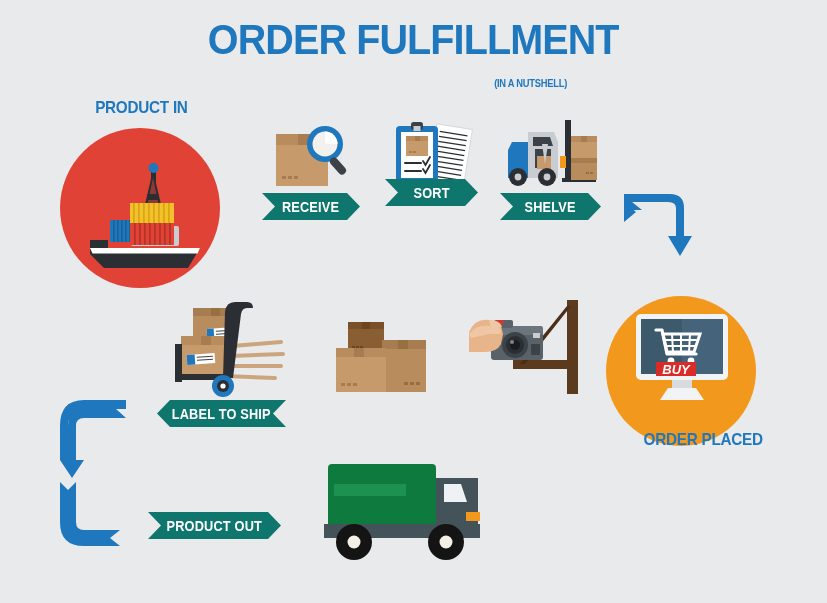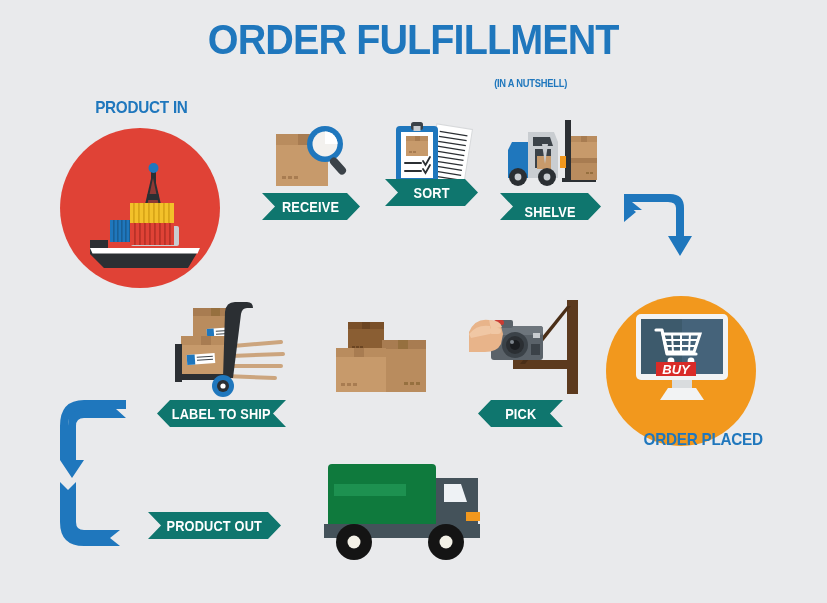--- a/index.html
+++ b/index.html
@@ -48,21 +48,21 @@
     display:flex;align-items:center;justify-content:center;
     font-weight:bold;font-size:14.5px;letter-spacing:.2px;
     white-space:nowrap;
   }
   .chev span{transform:scaleX(.88);display:inline-block;padding:0 4px;}
   .chev-r{clip-path:polygon(0 0,calc(100% - 13px) 0,100% 50%,calc(100% - 13px) 100%,0 100%,13px 50%);}
   .chev-l{clip-path:polygon(13px 0,100% 0,calc(100% - 13px) 50%,100% 100%,13px 100%,0 50%);text-align:right;}
 
   #chev-receive{left:262px;top:193px;width:98px;}
   #chev-sort{left:385px;top:179px;width:93px;}
-  #chev-shelve{left:500px;top:193px;width:101px;align-items:flex-end;}
+  #chev-shelve{left:500px;top:193px;width:101px;}
   #chev-label-to-ship{left:157px;top:400px;width:129px;}
   #chev-check-and-pack{left:306px;top:400px;width:148px;}
   #chev-pick{left:478px;top:400px;width:85px;}
   #chev-product-out{left:148px;top:512px;width:133px;justify-content:center;}
 
   #elbow-left-top{left:58px;top:398px;width:72px;height:84px;}
   #elbow-left-bottom{left:58px;top:478px;width:72px;height:72px;}
   #elbow-right-top{left:622px;top:188px;width:76px;height:70px;}
 
   
@@ -320,23 +320,20 @@
       <path d="M6 32 Q12 18 26 20 Q36 21 38 26 L40 34 L38 44 Q34 52 22 52 L6 52 Z" fill="#e8b48a"></path>
       <path d="M26 20 Q37 20 39 27 L28 29 Z" fill="#f0c7a4"></path>
       <path d="M6 34 Q14 24 27 26 L27 34 L8 38 Z" fill="#f0c7a4"></path>
       <rect x="26" y="28" width="12" height="6" rx="3" fill="#f0c7a4"></rect>
     </g>
   </svg>
 
   <div class="abs chev chev-l" id="chev-label-to-ship">
     <span>LABEL TO SHIP</span>
   </div>
-  <div class="abs chev chev-l" id="chev-pick">
-    <span>PICK</span>
-  </div>
 
   <div class="abs circle" id="order-placed-circle"></div>
 
   <svg class="abs ill" style="left:634px;top:312px;" width="96" height="90" viewBox="0 0 96 90">
     <rect x="2" y="2" width="92" height="66" rx="5" fill="#f2f3f4"></rect>
     <rect x="7" y="7" width="82" height="55" fill="#3d5a6c"></rect>
     <rect x="48" y="7" width="41" height="55" fill="#45637a"></rect>
     <g>
       <path d="M22 18 L28 18 L33 42 L62 42" fill="none" stroke="#ffffff" stroke-width="3.2" stroke-linecap="round" stroke-linejoin="round"></path>
       <path d="M29 22 L66 22 L60 40 L33 40 Z" fill="none" stroke="#ffffff" stroke-width="3"></path>

